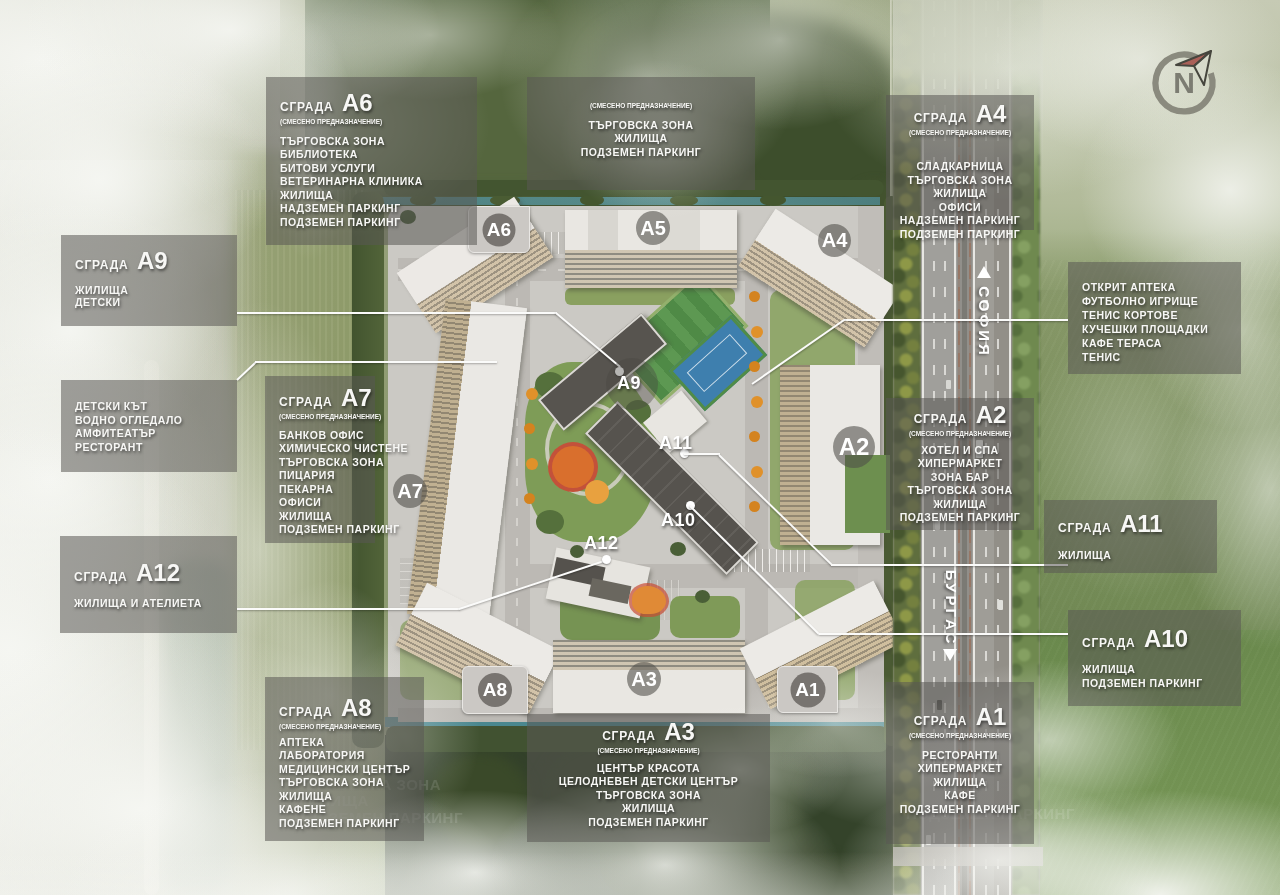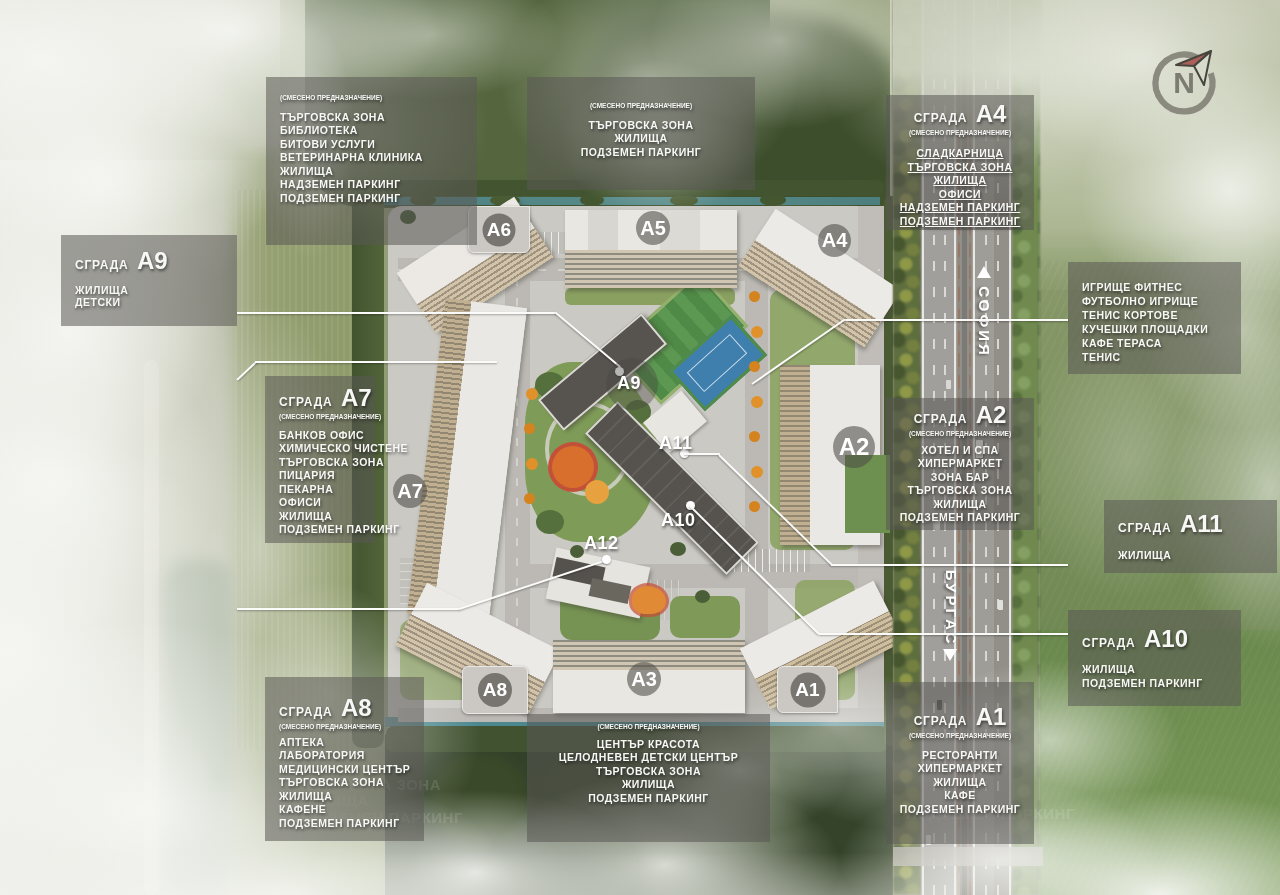--- a/index.html
+++ b/index.html
@@ -311,20 +311,21 @@
 
     <div class="gh" style="left:294px;top:776px;">ТЪРГОВСКА ЗОНА</div>
     <div class="gh" style="left:294px;top:792px;">ЖИЛИЩА</div>
     <div class="gh" style="left:294px;top:809px;">ПОДЗЕМЕН ПАРКИНГ</div>
     <div class="gh" style="left:906px;top:805px;opacity:1.4;">ПОДЗЕМЕН ПАРКИНГ</div>
   </div>
 
   <div id="boxes" style="left:0;top:0;width:1280px;height:895px;">
 
     <div class="box tsh" style="left:266px;top:77px;width:211px;height:168px;padding:16px 0 0 14px;">
+      <span class="hdr"><span class="sg">СГРАДА</span> <span class="bn">А6</span></span>
       <span class="sub">(СМЕСЕНО ПРЕДНАЗНАЧЕНИЕ)</span>
       <ul style="margin-top:7.5px;">
           <li>ТЪРГОВСКА ЗОНА</li>
           <li>БИБЛИОТЕКА</li>
           <li>БИТОВИ УСЛУГИ</li>
           <li>ВЕТЕРИНАРНА КЛИНИКА</li>
           <li>ЖИЛИЩА</li>
           <li>НАДЗЕМЕН ПАРКИНГ</li>
           <li>ПОДЗЕМЕН ПАРКИНГ</li>
         </ul>
@@ -335,39 +336,53 @@
       <ul style="margin-top:7.5px;">
           <li>ТЪРГОВСКА ЗОНА</li>
           <li>ЖИЛИЩА</li>
           <li>ПОДЗЕМЕН ПАРКИНГ</li>
         </ul>
     </div>
 
     <div class="box tsh" style="left:886px;top:95px;width:148px;height:135px;padding-top:9px;text-align:center;">
       <span class="hdr"><span class="sg">СГРАДА</span> <span class="bn">А4</span></span>
       <span class="sub">(СМЕСЕНО ПРЕДНАЗНАЧЕНИЕ)</span>
-      <ul style="margin-top:9px;text-decoration:underline;">
+      <ul style="margin-top:22px;">
           <li>СЛАДКАРНИЦА</li>
           <li>ТЪРГОВСКА ЗОНА</li>
           <li>ЖИЛИЩА</li>
           <li>ОФИСИ</li>
           <li>НАДЗЕМЕН ПАРКИНГ</li>
           <li>ПОДЗЕМЕН ПАРКИНГ</li>
         </ul>
     </div>
 
     <div class="box tsh" style="left:61px;top:235px;width:176px;height:91px;padding:16px 0 0 14px;">
       <span class="hdr"><span class="sg">СГРАДА</span> <span class="bn">А9</span></span>
       <ul style="margin-top:8.5px;line-height:12.4px;">
           <li>ЖИЛИЩА</li>
           <li>ДЕТСКИ</li>
         </ul>
     </div>
 
-
+    <div class="box tsh" style="left:61px;top:380px;width:176px;height:92px;padding:20px 0 0 14px;">
+      <ul>
+          <li>ДЕТСКИ КЪТ</li>
+          <li>ВОДНО ОГЛЕДАЛО</li>
+          <li>АМФИТЕАТЪР</li>
+          <li>РЕСТОРАНТ</li>
+        </ul>
+    </div>
+
+    <div class="box tsh" style="left:60px;top:536px;width:177px;height:97px;padding:27px 0 0 14px;">
+      <span class="hdr"><span class="sg">СГРАДА</span> <span class="bn">А12</span></span>
+      <ul style="margin-top:9.5px;">
+          <li>ЖИЛИЩА И АТЕЛИЕТА</li>
+        </ul>
+    </div>
 
     <div class="box tsh" style="left:265px;top:376px;width:110px;height:167px;padding:12px 0 0 14px;">
       <span class="hdr"><span class="sg">СГРАДА</span> <span class="bn">А7</span></span>
       <span class="sub">(СМЕСЕНО ПРЕДНАЗНАЧЕНИЕ)</span>
       <ul style="margin-top:6.5px;" class="a7ul">
           <li>БАНКОВ ОФИС</li>
           <li>ХИМИЧЕСКО ЧИСТЕНЕ</li>
           <li>ТЪРГОВСКА ЗОНА</li>
           <li>ПИЦАРИЯ</li>
           <li>ПЕКАРНА</li>
@@ -385,20 +400,21 @@
           <li>ЛАБОРАТОРИЯ</li>
           <li>МЕДИЦИНСКИ ЦЕНТЪР</li>
           <li>ТЪРГОВСКА ЗОНА</li>
           <li>ЖИЛИЩА</li>
           <li>КАФЕНЕ</li>
           <li>ПОДЗЕМЕН ПАРКИНГ</li>
         </ul>
     </div>
 
     <div class="box tsh" style="left:527px;top:714px;width:243px;height:128px;padding-top:8px;text-align:center;">
+      <span class="hdr"><span class="sg">СГРАДА</span> <span class="bn">А3</span></span>
       <span class="sub">(СМЕСЕНО ПРЕДНАЗНАЧЕНИЕ)</span>
       <ul style="margin-top:5.5px;">
           <li>ЦЕНТЪР КРАСОТА</li>
           <li>ЦЕЛОДНЕВЕН ДЕТСКИ ЦЕНТЪР</li>
           <li>ТЪРГОВСКА ЗОНА</li>
           <li>ЖИЛИЩА</li>
           <li>ПОДЗЕМЕН ПАРКИНГ</li>
         </ul>
     </div>
 
@@ -409,21 +425,21 @@
           <li>РЕСТОРАНТИ</li>
           <li>ХИПЕРМАРКЕТ</li>
           <li>ЖИЛИЩА</li>
           <li>КАФЕ</li>
           <li>ПОДЗЕМЕН ПАРКИНГ</li>
         </ul>
     </div>
 
     <div class="box tsh" style="left:1068px;top:262px;width:173px;height:112px;padding:18px 0 0 14px;">
       <ul style="line-height:14px;">
-          <li>ИГРИЩЕ ФИТНЕС</li>
+          <li>ОТКРИТ АПТЕКА</li>
           <li>ФУТБОЛНО ИГРИЩЕ</li>
           <li>ТЕНИС КОРТОВЕ</li>
           <li>КУЧЕШКИ ПЛОЩАДКИ</li>
           <li>КАФЕ ТЕРАСА</li>
           <li>ТЕНИС</li>
         </ul>
     </div>
 
     <div class="box tsh" style="left:886px;top:398px;width:148px;height:132px;padding-top:7px;text-align:center;">
       <span class="hdr"><span class="sg">СГРАДА</span> <span class="bn">А2</span></span>
@@ -431,21 +447,21 @@
       <ul style="margin-top:4.5px;">
           <li>ХОТЕЛ И СПА</li>
           <li>ХИПЕРМАРКЕТ</li>
           <li>ЗОНА БАР</li>
           <li>ТЪРГОВСКА ЗОНА</li>
           <li>ЖИЛИЩА</li>
           <li>ПОДЗЕМЕН ПАРКИНГ</li>
         </ul>
     </div>
 
-    <div class="box tsh" style="left:1104px;top:500px;width:173px;height:73px;padding:14px 0 0 14px;">
+    <div class="box tsh" style="left:1044px;top:500px;width:173px;height:73px;padding:14px 0 0 14px;">
       <span class="hdr"><span class="sg">СГРАДА</span> <span class="bn">А11</span></span>
       <ul style="margin-top:10.5px;">
           <li>ЖИЛИЩА</li>
         </ul>
     </div>
 
     <div class="box tsh" style="left:1068px;top:610px;width:173px;height:96px;padding:19px 0 0 14px;">
       <span class="hdr"><span class="sg">СГРАДА</span> <span class="bn">А10</span></span>
       <ul style="margin-top:8.5px;line-height:14px;">
           <li>ЖИЛИЩА</li>

